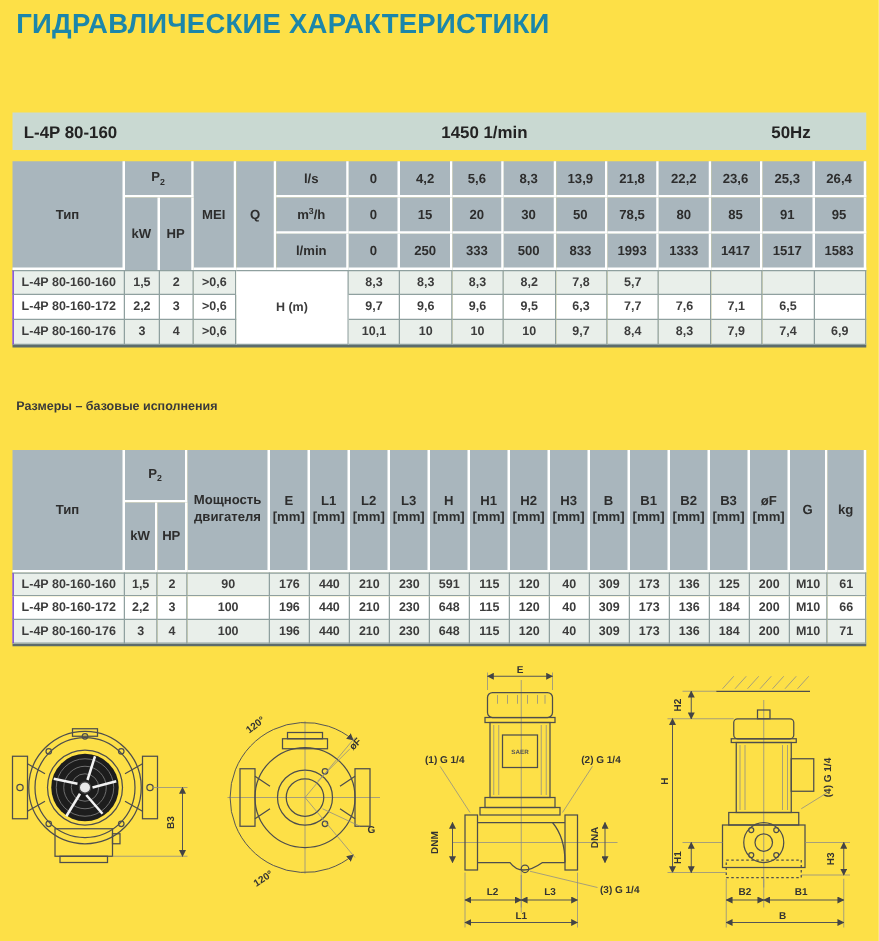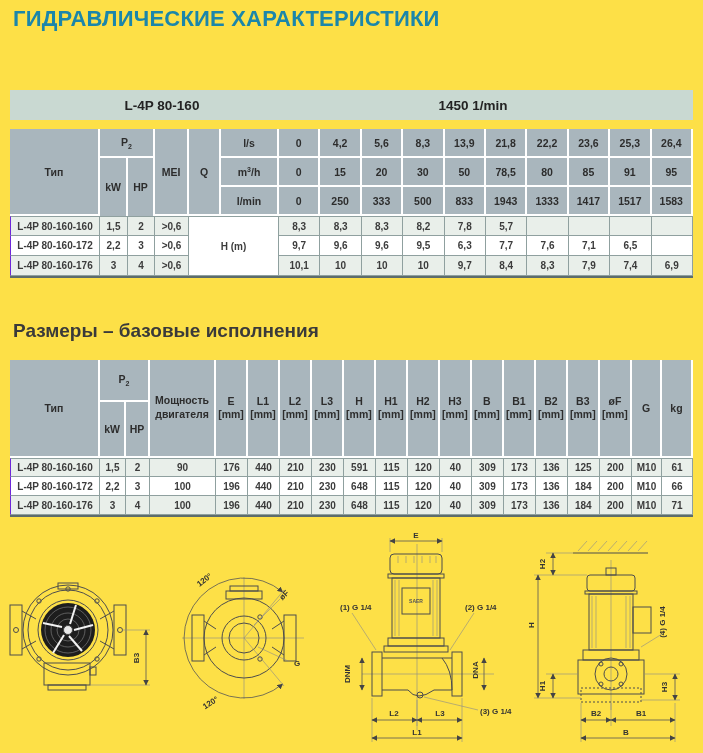--- a/index.html
+++ b/index.html
@@ -3,21 +3,21 @@
 <meta charset="utf-8">
 <style>
   html,body{margin:0;padding:0;background:#fff;}
   .page{position:relative;width:703px;height:753px;background:#fde047;overflow:hidden;
         font-family:"Liberation Sans",sans-serif;color:#333;padding-left:20px;}
   
   .main-title{position:absolute;top:6px;left:13px;margin:0;font-size:22px;font-weight:700;
               color:#1b86aa;letter-spacing:.2px;white-space:nowrap;}
   
   .header-bar{position:absolute;top:90px;left:10px;width:683px;height:30px;background:#c9d9d2;
-              display:flex;align-items:center;font-weight:700;font-size:13.5px;color:#232323;text-align:center;}
+              display:flex;align-items:center;font-weight:700;font-size:13.5px;color:#232323;}
   .header-bar .model{flex:0 0 286px;padding-left:9px;}
   .header-bar .speed{flex:0 0 240px;margin-left:48px;}
   .header-bar .freq{flex:1;padding-left:24px;}
   
   table.dt{position:absolute;left:10px;width:683px;border-collapse:separate;border-spacing:0;
            table-layout:fixed;border-bottom:2px solid #5d6c6c;}
   table.dt th,table.dt td{box-sizing:border-box;padding:0;text-align:center;vertical-align:middle;overflow:hidden;}
   table.dt thead th{background:#a9b6bd;border-right:2px solid #fff;border-bottom:2px solid #fff;
                     font-size:10.5px;font-weight:700;color:#2d2d2d;}
   table.dt thead th.nb{border-bottom:none;}
@@ -33,39 +33,40 @@
   #t2 thead tr.r1{height:42px;}
   #t2 thead tr.r2{height:56px;}
   #t2 tbody td{height:19px;}
   .hm-cell{background:#fff !important;font-weight:700;}
   sub.s2{font-size:7px;vertical-align:-3px;font-weight:700;}
   sup.s3{font-size:7px;vertical-align:4px;font-weight:700;}
   th.dim span{display:block;line-height:1.25;}
   th.dim .u{font-weight:700;}
   .motor-hdr{font-size:10px;line-height:1.3;padding:0 3px;}
   
-  .section-title{position:absolute;top:320px;left:13px;margin:0;font-size:19px;font-weight:700;color:#3a3a3a;}
+  .section-title{position:absolute;top:320px;left:13px;margin:0;font-size:10px;font-weight:700;color:#3a3a3a;}
   
   .drawings{position:absolute;top:528px;left:0;width:703px;height:225px;}
   .drawings svg{position:absolute;}
   .drawings text{font-family:"Liberation Sans",sans-serif;font-size:8px;font-weight:600;fill:#333;}
   .ln{stroke:#4d4d4d;stroke-width:1;fill:none;}
   .tn{stroke:#8a8a8a;stroke-width:.6;fill:none;}
   .dim-ln{stroke:#555;stroke-width:.8;fill:none;}
 </style>
 </head>
 <body>
 
 <div class="page">
 
   <h1 class="main-title">ГИДРАВЛИЧЕСКИЕ ХАРАКТЕРИСТИКИ</h1>
 
   <div class="header-bar">
     <span class="model">L-4P 80-160</span>
     <span class="speed">1450 1/min</span>
+    <span class="freq">50Hz</span>
   </div>
 
   <table class="dt" id="t1">
     <colgroup>
       <col style="width:90px">
         <col style="width:28px">
         <col style="width:27px">
       <col style="width:34px">
         <col style="width:32px">
         <col style="width:58px">
@@ -104,21 +105,21 @@
           <th>91</th>
           <th>95</th>
         </tr>
       <tr>
         <th>l/min</th>
       <th>0</th>
           <th>250</th>
           <th>333</th>
           <th>500</th>
           <th>833</th>
-          <th>1943</th>
+          <th>1993</th>
           <th>1333</th>
           <th>1417</th>
           <th>1517</th>
           <th>1583</th>
         </tr>
     </thead>
     <tbody>
       <tr>
         <td>L-4P 80-160-160</td>
         <td>1,5</td>

